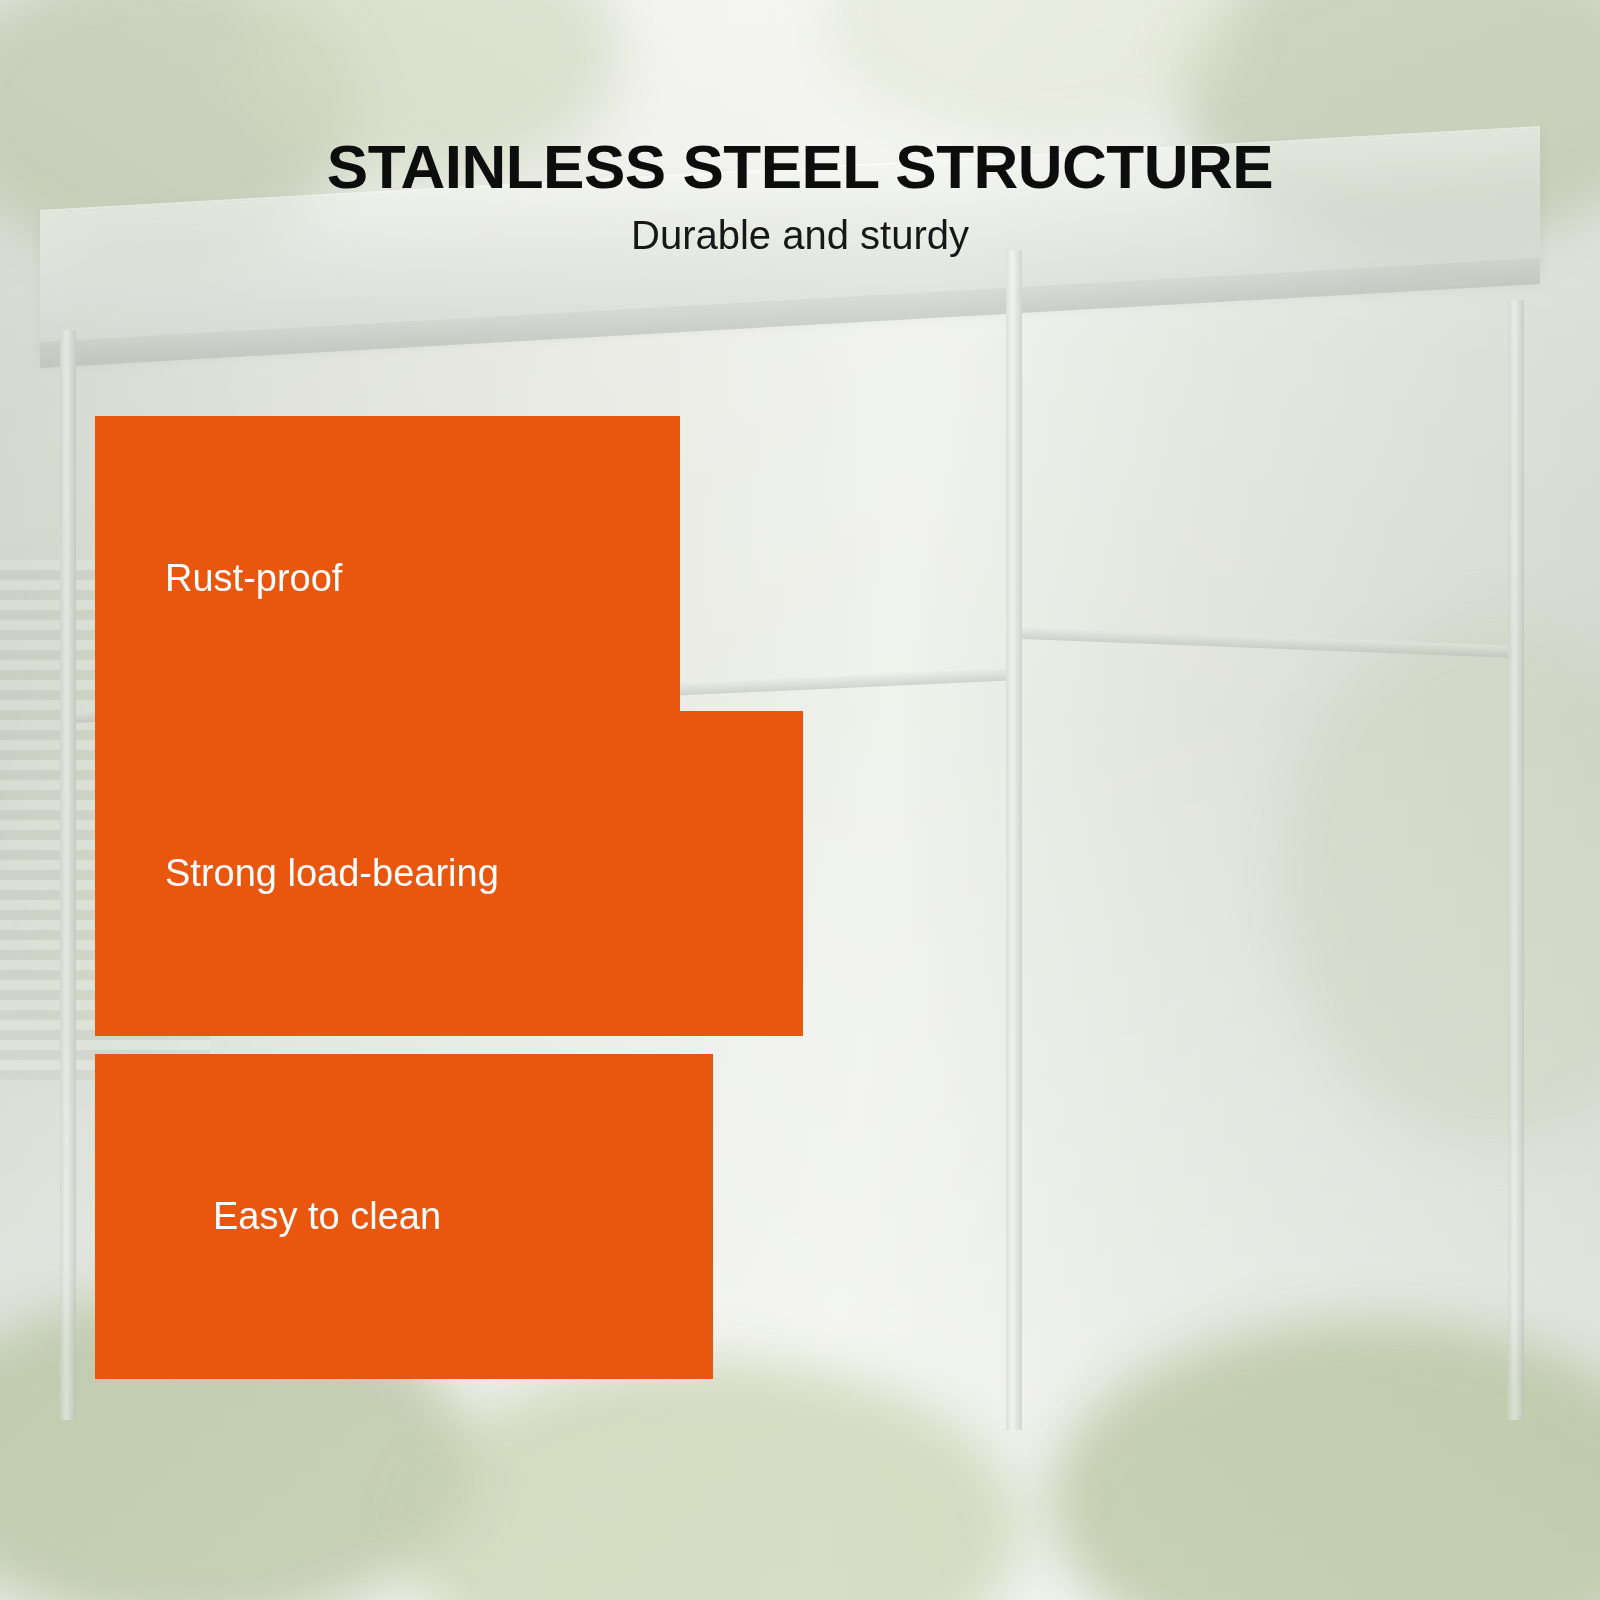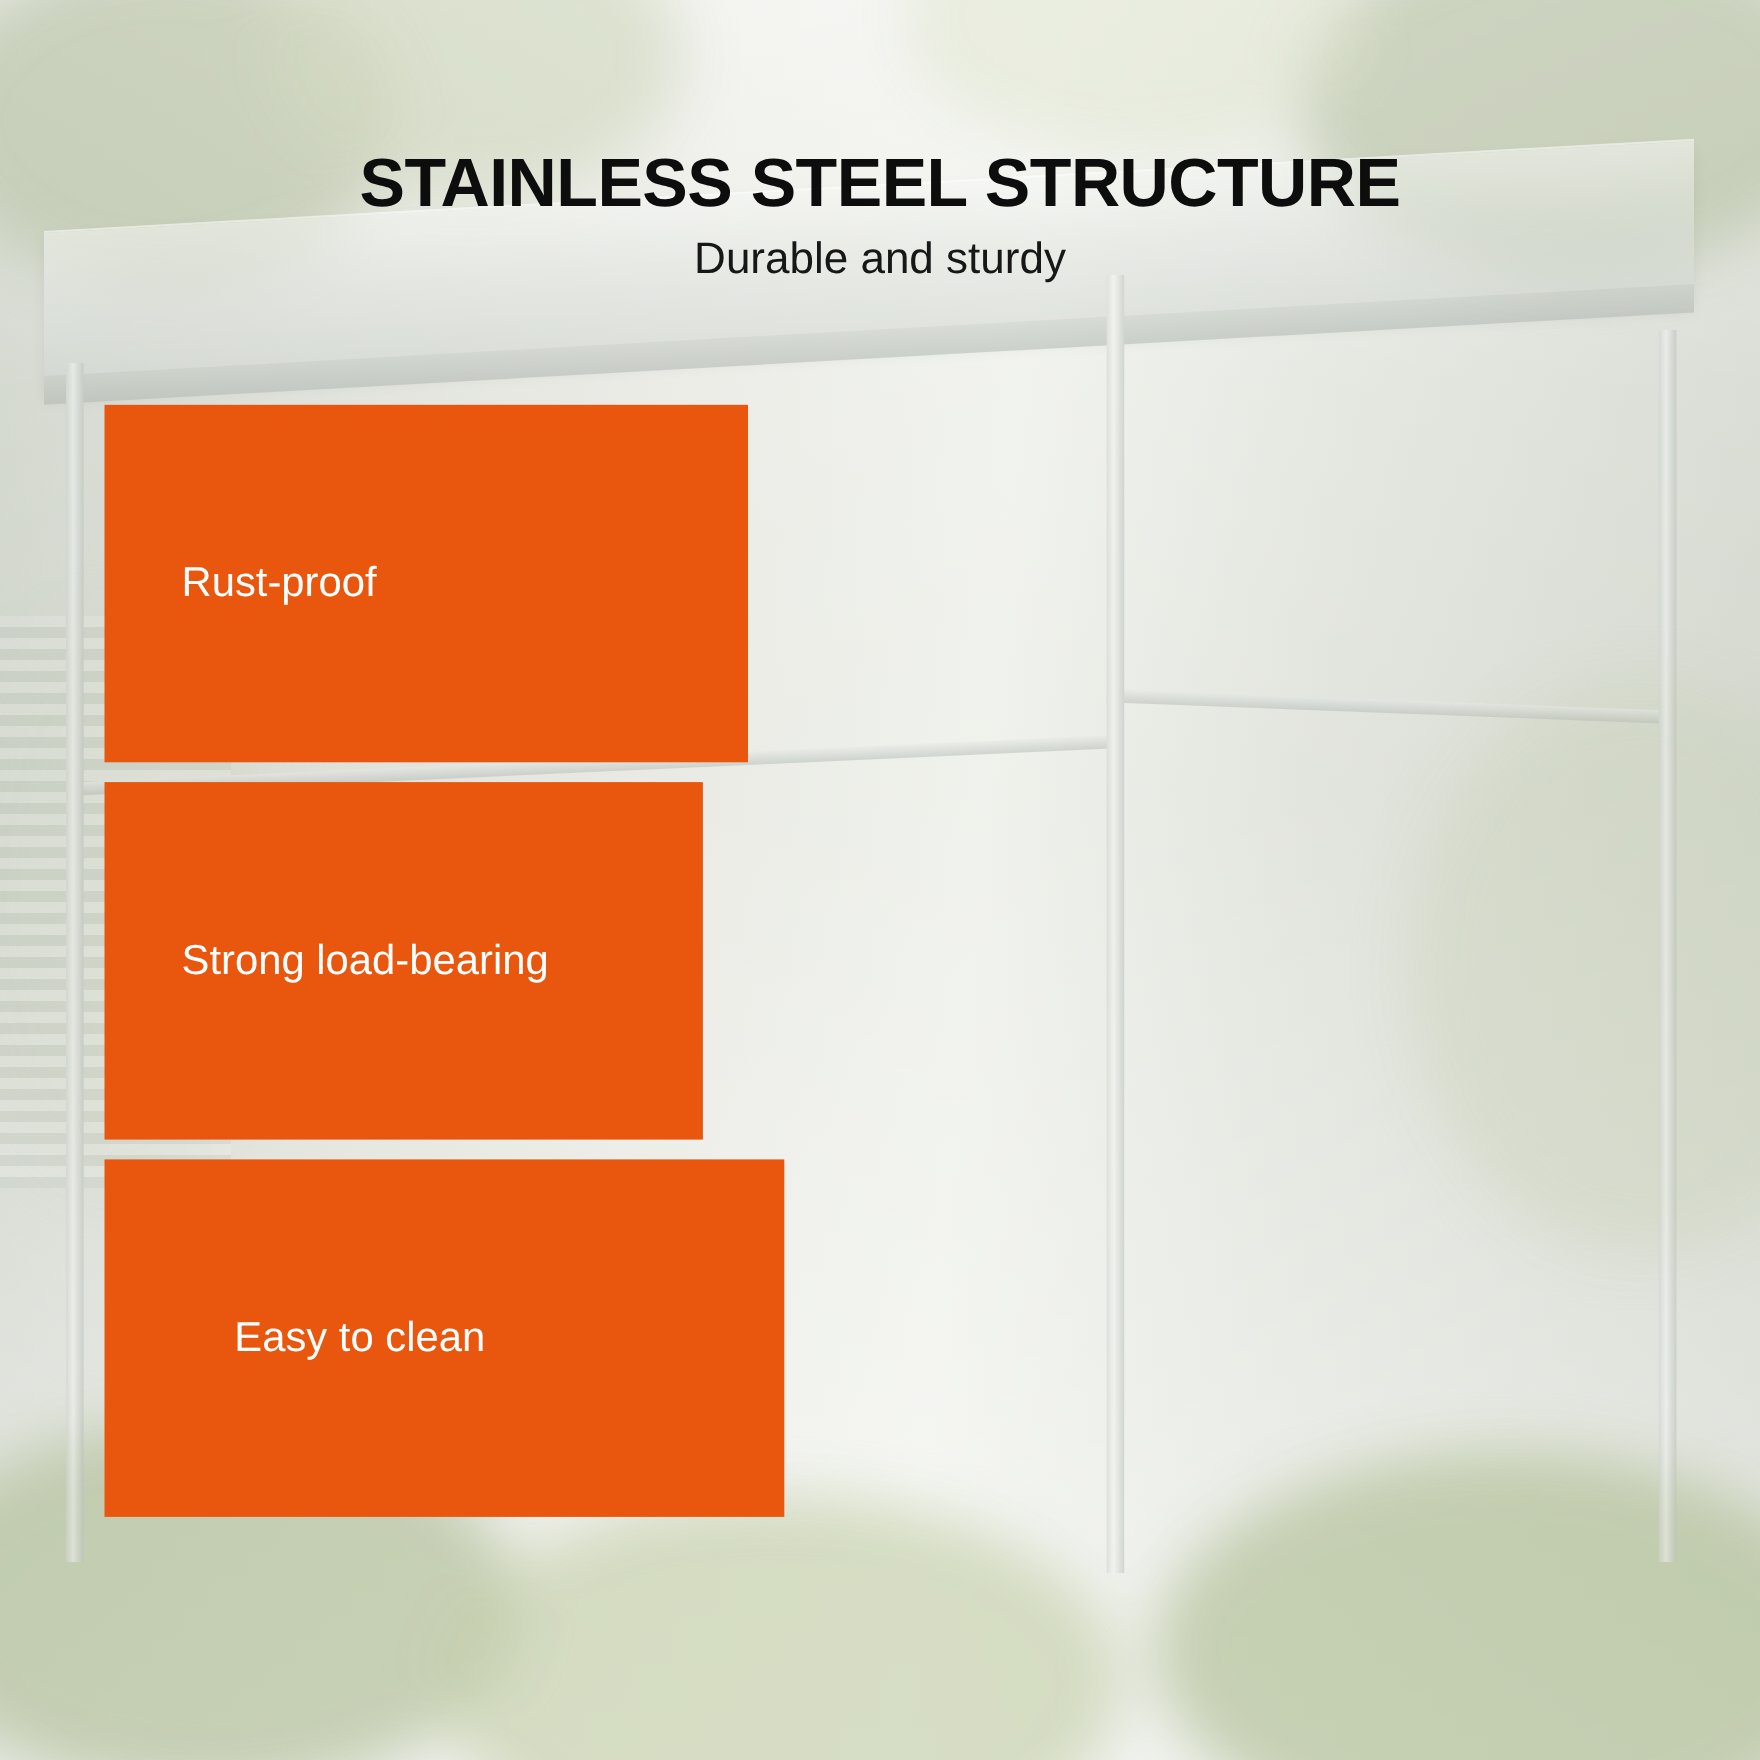--- a/index.html
+++ b/index.html
@@ -140,25 +140,25 @@
     color: #ffffff;
     font-size: 38px;
     line-height: 1.2;
     font-weight: normal;
   }
   .label-left  { padding-left: 70px; }
   .label-right { padding-left: 70px; }
 
   
   .row1 { height: 325px; }
-  .row1 .label-panel { width: 585px; height: 325px; }
+  .row1 .label-panel { width: 585px; height: 325px; margin-top: 48px; }
 
   
   .row2 { height: 325px; }
-  .row2 .label-panel { width: 544px; height: 325px; }
+  .row2 .label-panel { width: 708px; height: 325px; }
 
   
   .row3 { height: 325px; }
   .row3 .label-panel { width: 618px; height: 325px; padding-left: 48px; }
 
   
   .ph-drops {
     background:
       radial-gradient(ellipse 60% 120% at 22% 12%, rgba(255,255,255,0.55), rgba(255,255,255,0) 60%),
       linear-gradient(196deg, #7e8486 0%, #9ba1a3 18%, #cfd4d6 32%, #f4f6f7 39%, #d6dadc 47%, #a8aeb0 62%, #8e9496 80%, #9ea4a6 100%);

